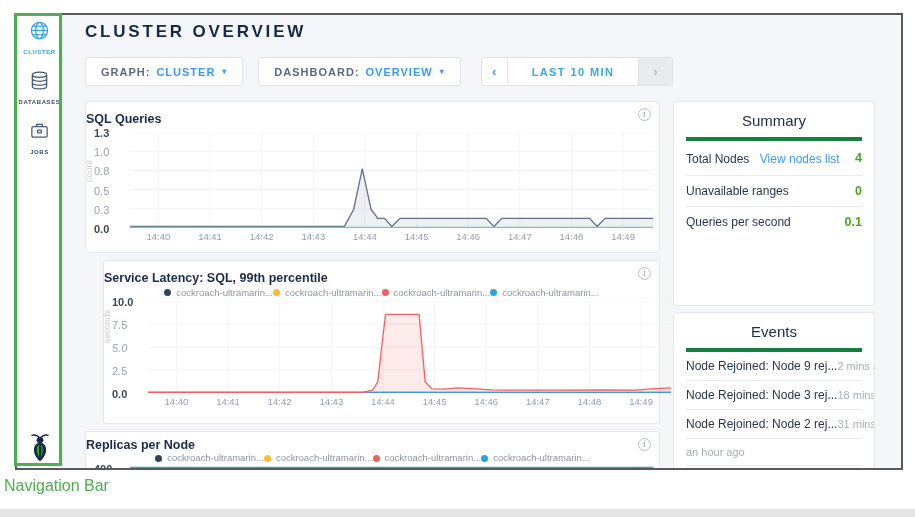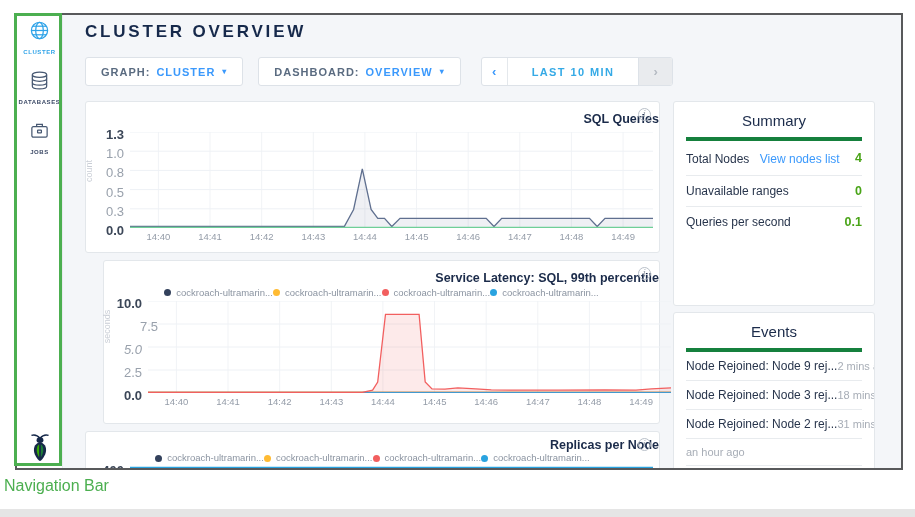--- a/index.html
+++ b/index.html
@@ -41,41 +41,41 @@
   .main { display:flex; margin-top:15px; }
   .charts-col { width:575px; }
   .right-col { width:202px; margin-left:13px; }
 
   .card { background:#fff; border:1px solid #e3e7eb; border-radius:3px; }
   .chart-card { margin-bottom:7px; position:relative; }
   .card-sql { height:152px; }
   .card-lat { height:164px;margin-left:18px; }
   .card-rep { height:150px; }
 
-  .chart-head { position:relative; text-align:right; padding-top:7px; }
+  .chart-head { position:relative; text-align:left; padding-top:7px; }
   .chart-title { font-size:12.5px; font-weight:bold; color:#1b2b4a; line-height:14px; }
   .card-rep .chart-head { padding-top:3px; }
   .card-rep .chart-title { line-height:12px; }
   .info-icon { position:absolute; right:8px; top:6px; width:13px; height:13px; border:1px solid #b9c0c9;
     border-radius:50%; color:#9aa2ad; font-size:9px; line-height:11px; text-align:center;
     font-family:"DejaVu Serif", serif; font-style:italic; cursor:pointer; }
   .info-icon::before { content:"i"; }
 
   .legend-row { display:flex; justify-content:center; line-height:11px; margin-top:1px; }
   .lg-item { display:flex; align-items:center; font-size:9.5px; color:#8b94a1; }
   .lg-dot { width:7px; height:7px; border-radius:50%; margin-right:5px; display:inline-block; }
   .card-rep .legend-row { line-height:10px; margin-top:0; }
 
   .plot { position:relative; margin:5px 6px 0 4px; }
   .card-lat .plot { margin-top:3px; }
   .card-rep .plot { margin-top:0; }
   .plot svg { position:absolute; top:0; }
   .unit-label { position:absolute; left:-1px; top:50%; transform:rotate(-90deg) translateX(50%);
     transform-origin:left center; font-size:9px; color:#c9ced6; }
-  .ylab { position:absolute; width:30px; text-align:right; font-size:13px; color:#99a1ac; }
+  .ylab { position:absolute; width:30px; text-align:left; font-size:11px; color:#99a1ac; }
   .ylab.strong { color:#3c4758; font-weight:bold; }
   .xlab { position:absolute; width:40px; text-align:center; font-size:9.5px; color:#949ca8; }
 
   
   .panel { padding:0 12px; overflow:hidden; }
   .panel-sum { height:205px; }
   .panel-ev { height:175px; margin-top:6px; }
   .panel-title { text-align:center; font-size:15px; font-weight:normal; color:#1b2b4a;
     padding:10px 0 8px; border-bottom:4px solid #15803d; }
   .sum-row { display:flex; justify-content:space-between; align-items:center;
@@ -268,21 +268,21 @@
                   <line x1="0" y1="92" x2="523" y2="92" stroke="#d4d9e0"></line>
                   <polyline points="0.0,91.4 523.0,91.4" fill="none" stroke="#33415c" stroke-width="1.3"></polyline>
                   <polyline points="0.0,91.5 523.0,91.5" fill="none" stroke="#ffbb33" stroke-width="1.3"></polyline>
                   <polyline points="0.0,91.7 523.0,91.7" fill="none" stroke="#29a3e0" stroke-width="1.3"></polyline>
                   <polygon points="0.0,92 0.0,91.4 214.3,91.4 224.6,89.2 229.7,81.0 237.5,13.3 271.1,13.3 277.2,81.0 284.0,87.9 296.9,88.1 309.8,86.9 327.8,87.9 343.3,88.8 369.1,89.2 410.4,89.2 456.9,89.0 487.9,89.2 503.4,87.9 523.0,86.9 523.0,92" fill="rgba(242,95,95,0.13)"></polygon>
                   <polyline points="0.0,91.4 214.3,91.4 224.6,89.2 229.7,81.0 237.5,13.3 271.1,13.3 277.2,81.0 284.0,87.9 296.9,88.1 309.8,86.9 327.8,87.9 343.3,88.8 369.1,89.2 410.4,89.2 456.9,89.0 487.9,89.2 503.4,87.9 523.0,86.9" fill="none" stroke="#f25f5f" stroke-width="1.3"></polyline>
                 </svg>
                 <span class="ylab strong" style="left: 4px; top: 87px;">0.0</span>
                 <span class="ylab" style="left: 4px; top: 64px;">2.5</span>
                 <span class="ylab" style="left: 4px; top: 41px; font-style: italic;">5.0</span>
-                <span class="ylab" style="left: 20px; top: 18px;">7.5</span>
+                <span class="ylab" style="left: 4px; top: 18px;">7.5</span>
                 <span class="ylab strong" style="left: 4px; top: -5px;">10.0</span>
                 <span class="xlab" style="left: 48.3959px; top: 95px;">14:40</span>
                 <span class="xlab" style="left: 100.025px; top: 95px;">14:41</span>
                 <span class="xlab" style="left: 151.654px; top: 95px;">14:42</span>
                 <span class="xlab" style="left: 203.282px; top: 95px;">14:43</span>
                 <span class="xlab" style="left: 254.911px; top: 95px;">14:44</span>
                 <span class="xlab" style="left: 306.54px; top: 95px;">14:45</span>
                 <span class="xlab" style="left: 358.169px; top: 95px;">14:46</span>
                 <span class="xlab" style="left: 409.798px; top: 95px;">14:47</span>
                 <span class="xlab" style="left: 461.426px; top: 95px;">14:48</span>

